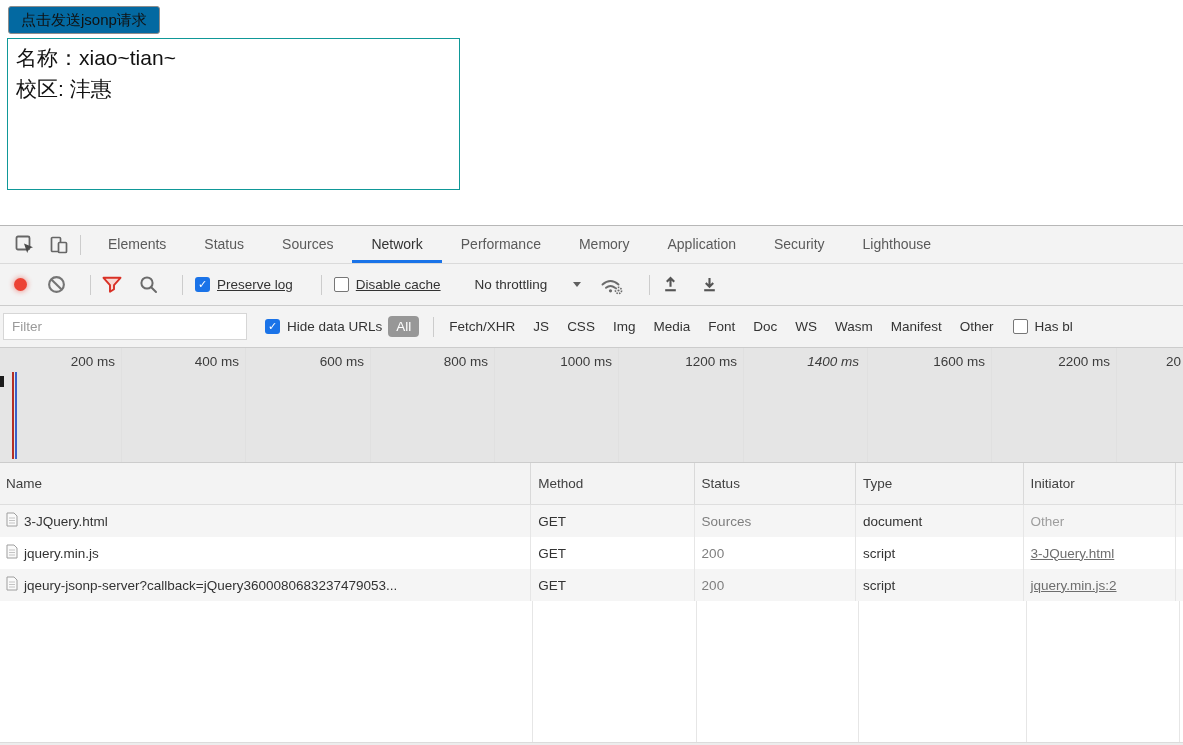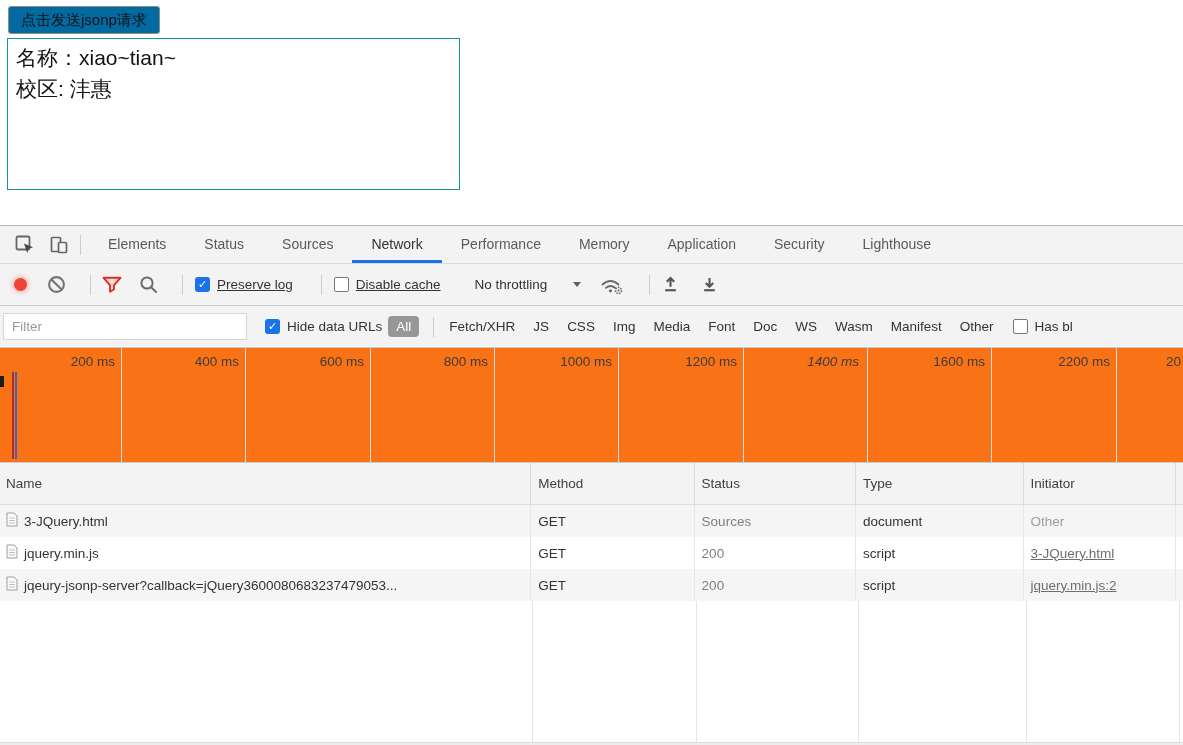--- a/index.html
+++ b/index.html
@@ -45,21 +45,21 @@
   .filterbar { display:flex; align-items:center; height:42px; background:#f3f3f3;
     border-bottom:1px solid #ccc; padding-left:3px; overflow:hidden; white-space:nowrap; }
   .filter-input { width:244px; height:27px; border:1px solid #d6d6d6; background:#fff;
     font-size:13.5px; padding:0 8px; color:#333; outline:none; margin-right:18px;
     font-family:"Liberation Sans","DejaVu Sans",sans-serif; }
   .filter-input::placeholder { color:#9a9a9a; }
   .pill { background:#979797; color:#fff; border-radius:4px; padding:3px 8px; margin:0 8px 0 6px; cursor:pointer; }
   .ftype { margin:0 9px; color:#333; cursor:pointer; }
 
   
-  .timeline { position:relative; height:115px; background:#f97316; border-bottom:1px solid #ccc; overflow:hidden; }
+  .timeline { position:relative; height:115px; background:#e5e5e5; border-bottom:1px solid #ccc; overflow:hidden; }
   .gridline { position:absolute; top:0; bottom:0; width:1px; background:#e0e0e0; }
   .tl-label { position:absolute; top:6px; width:124px; text-align:right; color:#3c3c3c; font-size:13.5px; }
   .tl-frag { position:absolute; top:6px; color:#3c3c3c; font-size:13.5px; }
   .wf-black { position:absolute; left:0; top:28px; width:4px; height:11px; background:#1c1c1c; }
   .wf-red { position:absolute; left:12px; top:24px; width:2px; height:87px; background:#b52e24; }
   .wf-blue { position:absolute; left:15px; top:24px; width:2px; height:87px; background:#3a5fc8; }
 
   
   .reqtable { position:relative; display:flex; flex-direction:column; height:283px; overflow:hidden; }
   .thead { display:flex; height:42px; background:#f3f3f3; border-bottom:1px solid #dedede; flex:none; }

